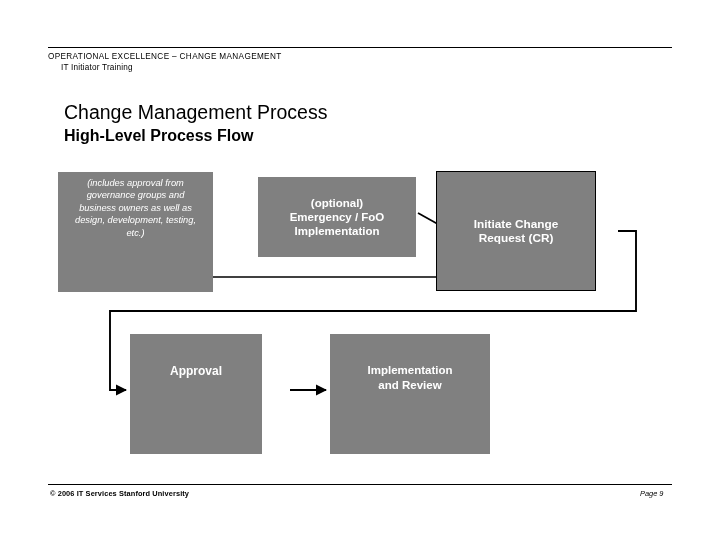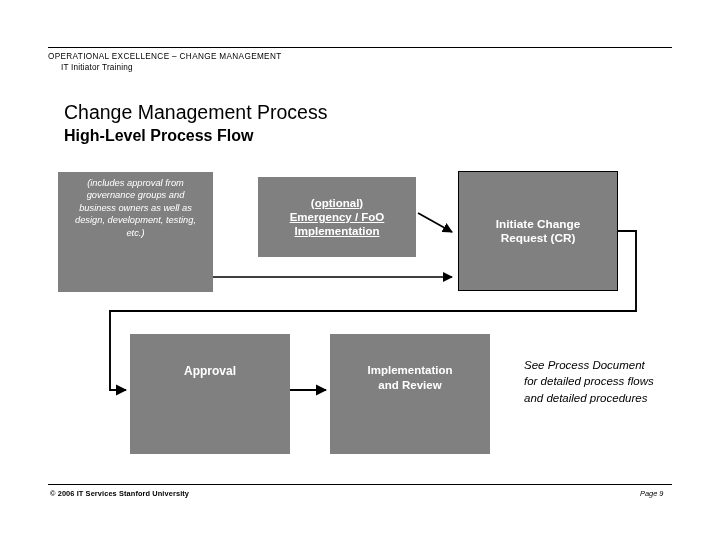--- a/index.html
+++ b/index.html
@@ -107,48 +107,47 @@
 
   #box-emergency {
     left: 258px;
     top: 177px;
     width: 158px;
     height: 80px;
     border: none;
     display: flex;
     align-items: center;
     justify-content: center;
-    text-decoration: underline;
   }
   .emergency-text {
     font-size: 11.5px;
     font-weight: bold;
     line-height: 14px;
   }
 
   #box-initiate {
-    left: 458px;
+    left: 436px;
     top: 171px;
     width: 160px;
     height: 120px;
     border: 1.6px solid #000000;
     display: flex;
     align-items: center;
     justify-content: center;
   }
   .initiate-text {
     font-size: 11.8px;
     font-weight: bold;
     line-height: 14.5px;
   }
 
   #box-approval {
     left: 130px;
     top: 334px;
-    width: 160px;
+    width: 132px;
     height: 120px;
     border: none;
   }
   .approval-text {
     margin-top: 30px;
     font-size: 12px;
     font-weight: bold;
     line-height: 15px;
   }
 
@@ -265,19 +264,18 @@
 
   <div class="box" id="box-approval">
     <div class="approval-text" style="white-space:pre-line">Approval</div>
   </div>
 
   <div class="box" id="box-implementation">
     <div class="implementation-text" style="white-space:pre-line">Implementation
 and Review</div>
   </div>
 
-  <div class="side-note">See Process Document for detailed process flows and detailed procedures</div>
 
   <div class="footer-rule"></div>
   <div class="footer-left">© 2006 IT Services Stanford University</div>
   <div class="footer-right">Page 9</div>
 
 </div>
 
 </body></html>

